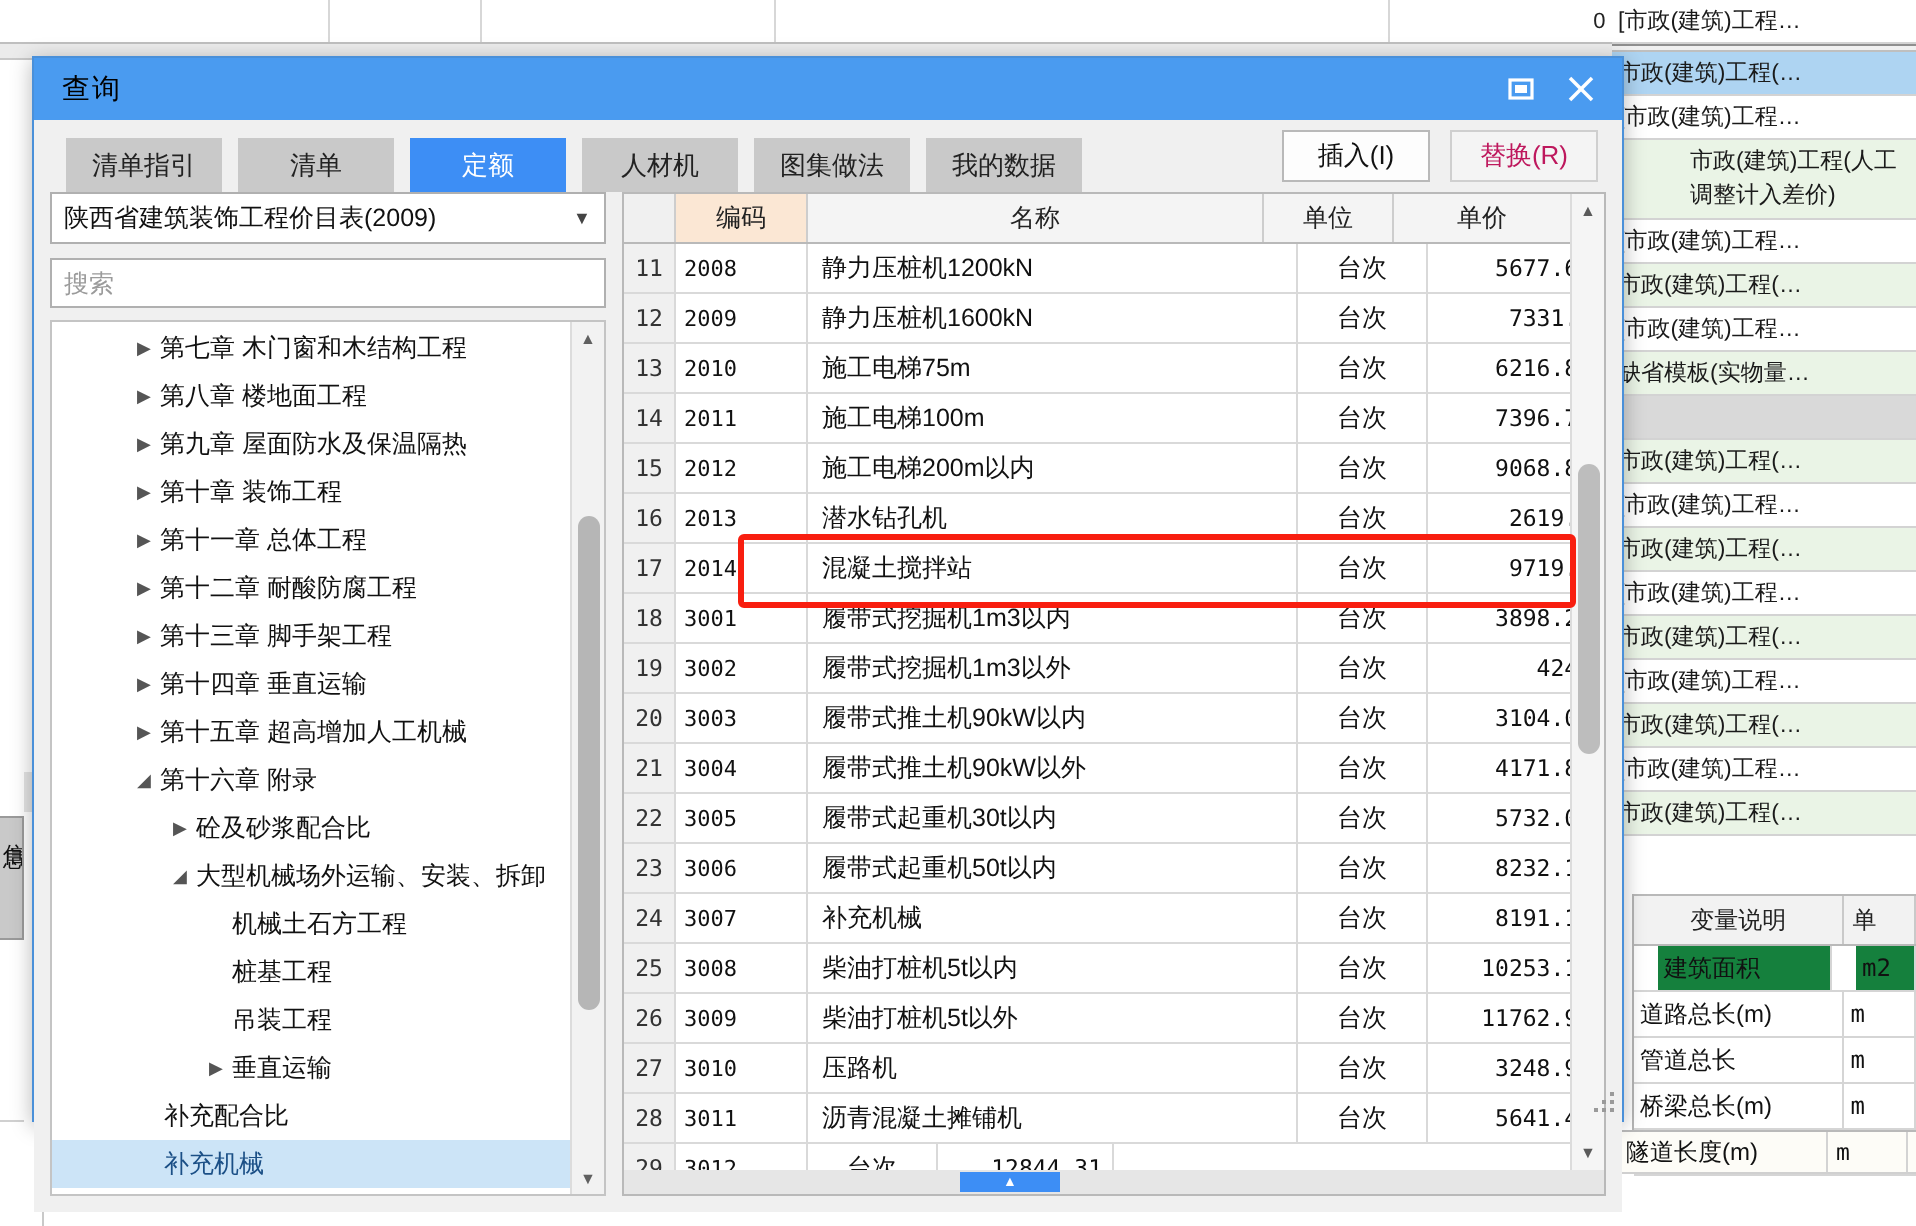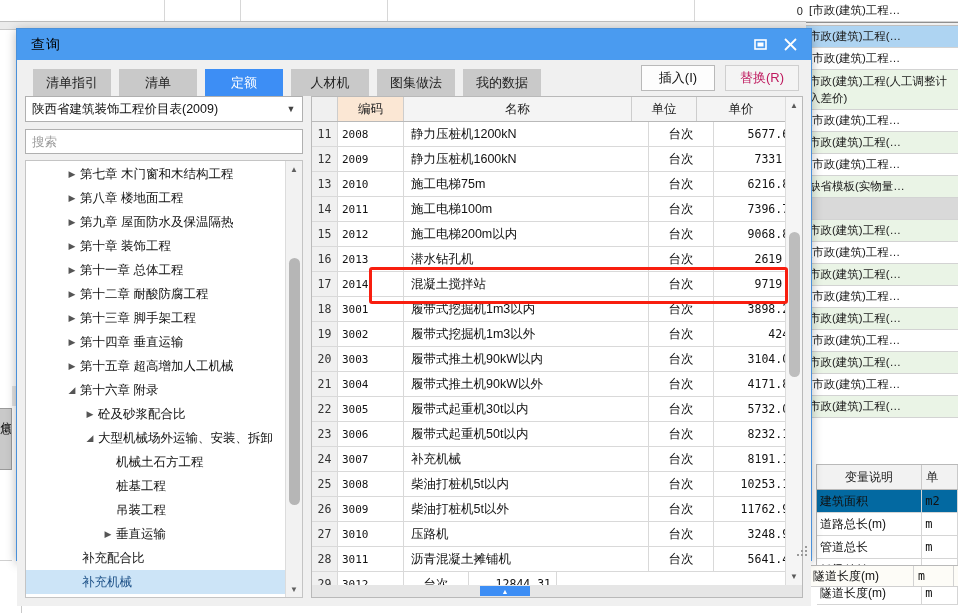--- a/index.html
+++ b/index.html
@@ -39,46 +39,46 @@
   .bg-right-row {
     height: 22px; border-bottom: 1px solid #d3d3d3;
     display: flex; align-items: center;
     font-size: 11.5px; color: #1a1a1a;
     padding-left: 3px; white-space: nowrap; overflow: hidden;
     background: #ffffff;
   }
   .bg-right-row.alt { background: #eaf4e6; }
   .bg-right-row.sel { background: #aed4f2; }
   .bg-right-row.tall { height: 40px; line-height: 17px; align-items: center; }
-  .bg-right-row.tall span { display: block; white-space: normal; }
+  .bg-right-row.tall span { display: block; white-space: normal; margin-left: 36px; }
   .bg-right-row.blank { background:#d9d9d9; }
   .bg-right-sep {
     height: 4px; background: #f0f0f0; border-bottom: 1px solid #bfbfbf;
     border-top:1px solid #8f8f8f;
   }
 
   
   .var-table {
-    position: absolute; left: 816px; top: 464px; width: 142px; height: 120px;
+    position: absolute; left: 816px; top: 447px; width: 142px; height: 120px;
     background: #fff; border-left: 1px solid #b5b5b5;
   }
   .var-head {
     display: flex; height: 26px; background: #f2f2f2;
     border-bottom: 1px solid #b9b9b9; border-top: 1px solid #b9b9b9;
   }
   .var-head div {
     display: flex; align-items: center; justify-content: center;
     font-size: 12px; color: #222; border-right: 1px solid #c9c9c9;
   }
   .var-row { display: flex; height: 23px; border-bottom: 1px solid #d5d5d5; }
   .var-row > div {
     display: flex; align-items: center; font-size: 12px; color: #111;
     border-right: 1px solid #d5d5d5; padding-left: 3px;
   }
-  .var-row.sel > div { background: #0369a1; }
+  .var-row.sel > div { background: #15803d; margin-left: 12px; }
   .var-name { width: 106px; }
   .var-unit { width: 36px; font-family: "DejaVu Sans Mono", monospace; font-size: 11px; }
 
   .bg-bottom-row {
     position: absolute; left: 722px; top: 565px; width: 236px; height: 22px;
     display: flex; border-top: 1px solid #b9b9b9; border-bottom: 1px solid #d0d0d0;
     background: #fdfcf7;
   }
   .bg-bottom-row > div {
     display:flex; align-items:center; justify-content:center;

